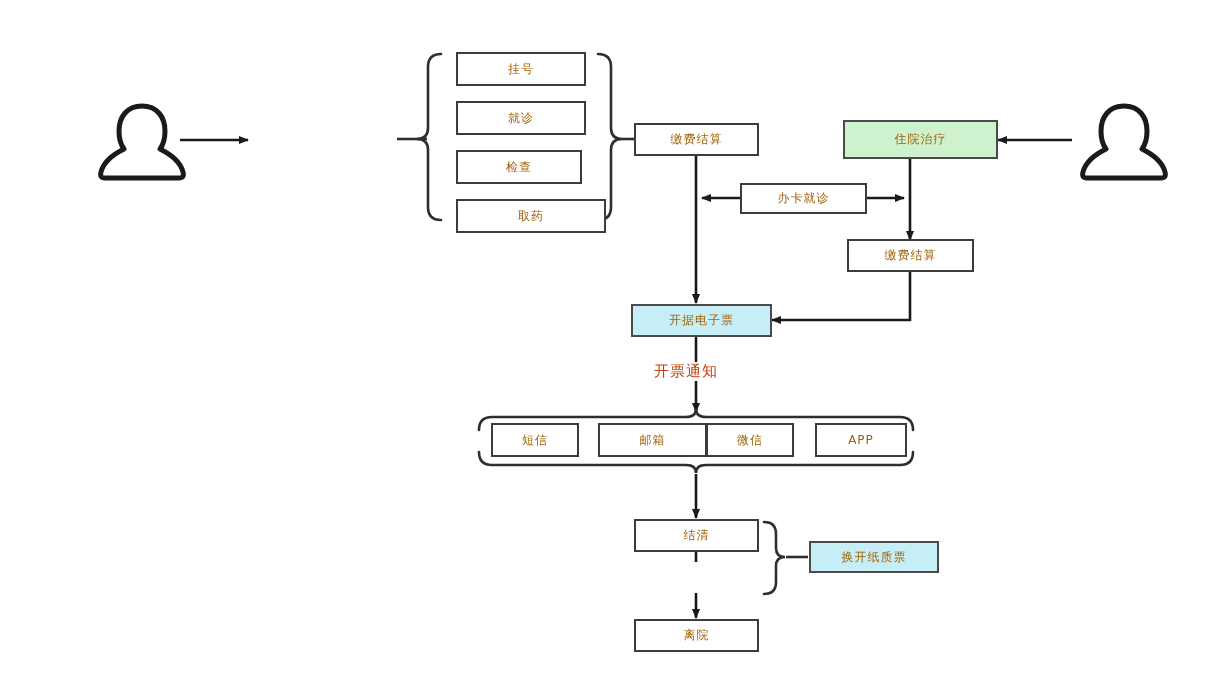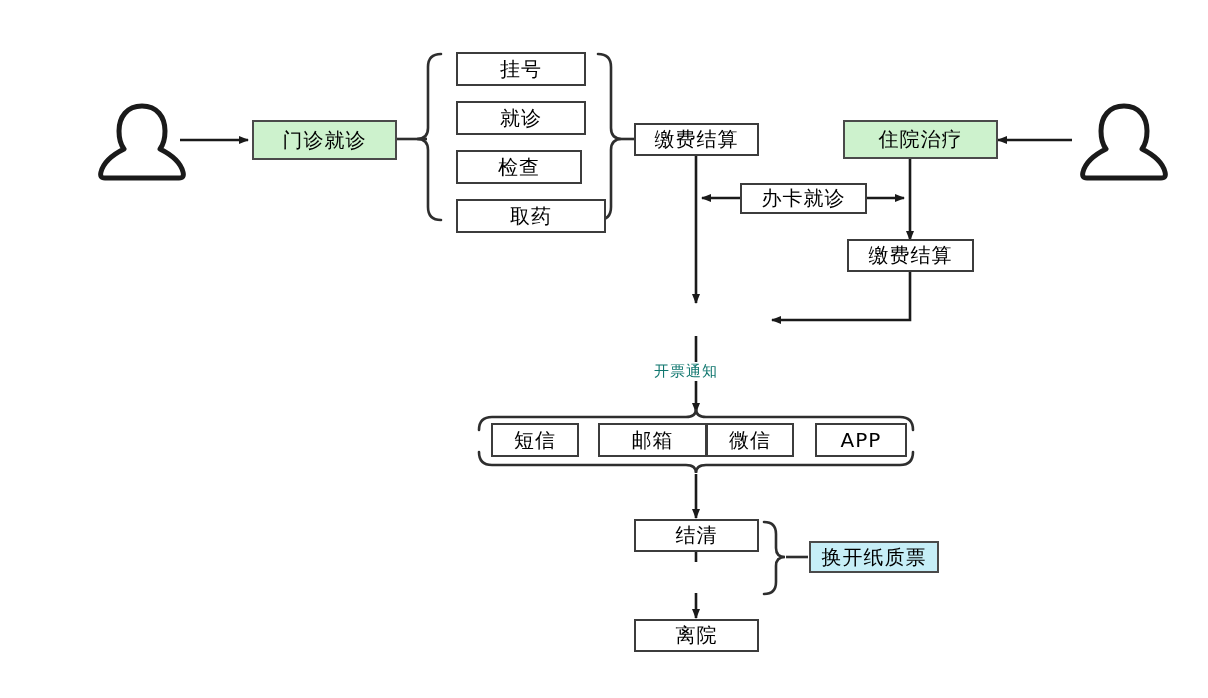--- a/index.html
+++ b/index.html
@@ -26,38 +26,38 @@
     pointer-events: none;
   }
   .node {
     position: absolute;
     box-sizing: border-box;
     display: flex;
     align-items: center;
     justify-content: center;
     background: #ffffff;
     border: 2px solid #3c3c3c;
-    color: #000000;
-    font-size: 20px;
+    color: #a16207;
+    font-size: 12px;
     letter-spacing: 1px;
     white-space: nowrap;
     z-index: 3;
   }
   .node.green {
     background: #cdf2cd;
     border-color: #4a4a4a;
   }
   .node.blue {
     background: #c6eef7;
     border-color: #4a4a4a;
   }
   .edge-label {
     position: absolute;
     background: #ffffff;
-    color: #0f766e;
+    color: #c2410c;
     font-size: 15px;
     letter-spacing: 1px;
     white-space: nowrap;
     padding: 0 3px;
     z-index: 4;
   }
   .person {
     position: absolute;
     z-index: 3;
   }
@@ -135,38 +135,38 @@
   </svg>
 
   <svg class="person" style="left:98px; top:100px;" width="88" height="82" viewBox="0 0 88 82" xmlns="http://www.w3.org/2000/svg">
     <path d="M44 6 C29 6 21 17 21 31 C21 39 23 45 26 49 C18 53 6 60 3 72 C2 76 3 78 7 78 L81 78 C85 78 86 76 85 72 C82 60 70 53 62 49 C65 45 67 39 67 31 C67 17 59 6 44 6 Z" fill="#ffffff" stroke="#1a1a1a" stroke-width="5" stroke-linejoin="round"></path>
   </svg>
 
   <svg class="person" style="left:1080px; top:100px;" width="88" height="82" viewBox="0 0 88 82" xmlns="http://www.w3.org/2000/svg">
     <path d="M44 6 C29 6 21 17 21 31 C21 39 23 45 26 49 C18 53 6 60 3 72 C2 76 3 78 7 78 L81 78 C85 78 86 76 85 72 C82 60 70 53 62 49 C65 45 67 39 67 31 C67 17 59 6 44 6 Z" fill="#ffffff" stroke="#1a1a1a" stroke-width="5" stroke-linejoin="round"></path>
   </svg>
 
-  <div class="node green" style="left:252px; top:120px; width:145px; height:40px;">门诊就诊</div>
 
   <div class="node" style="left:456px; top:52px; width:130px; height:34px;">挂号</div>
 
   <div class="node" style="left:456px; top:101px; width:130px; height:34px;">就诊</div>
 
   <div class="node" style="left:456px; top:150px; width:126px; height:34px;">检查</div>
 
   <div class="node" style="left:456px; top:199px; width:150px; height:34px;">取药</div>
 
   <div class="node" style="left:634px; top:123px; width:125px; height:33px;">缴费结算</div>
 
   <div class="node green" style="left:843px; top:120px; width:155px; height:39px;">住院治疗</div>
 
   <div class="node" style="left:740px; top:183px; width:127px; height:31px;">办卡就诊</div>
 
   <div class="node" style="left:847px; top:239px; width:127px; height:33px;">缴费结算</div>
 
+  <div class="node blue" style="left:631px; top:304px; width:141px; height:33px;">开据电子票</div>
 
   <div class="edge-label" style="left:651px; top:362px;">开票通知</div>
 
   <div class="node" style="left:491px; top:423px; width:88px; height:34px;">短信</div>
 
   <div class="node" style="left:598px; top:423px; width:109px; height:34px;">邮箱</div>
 
   <div class="node" style="left:706px; top:423px; width:88px; height:34px;">微信</div>
 
   <div class="node" style="left:815px; top:423px; width:92px; height:34px;">APP</div>

